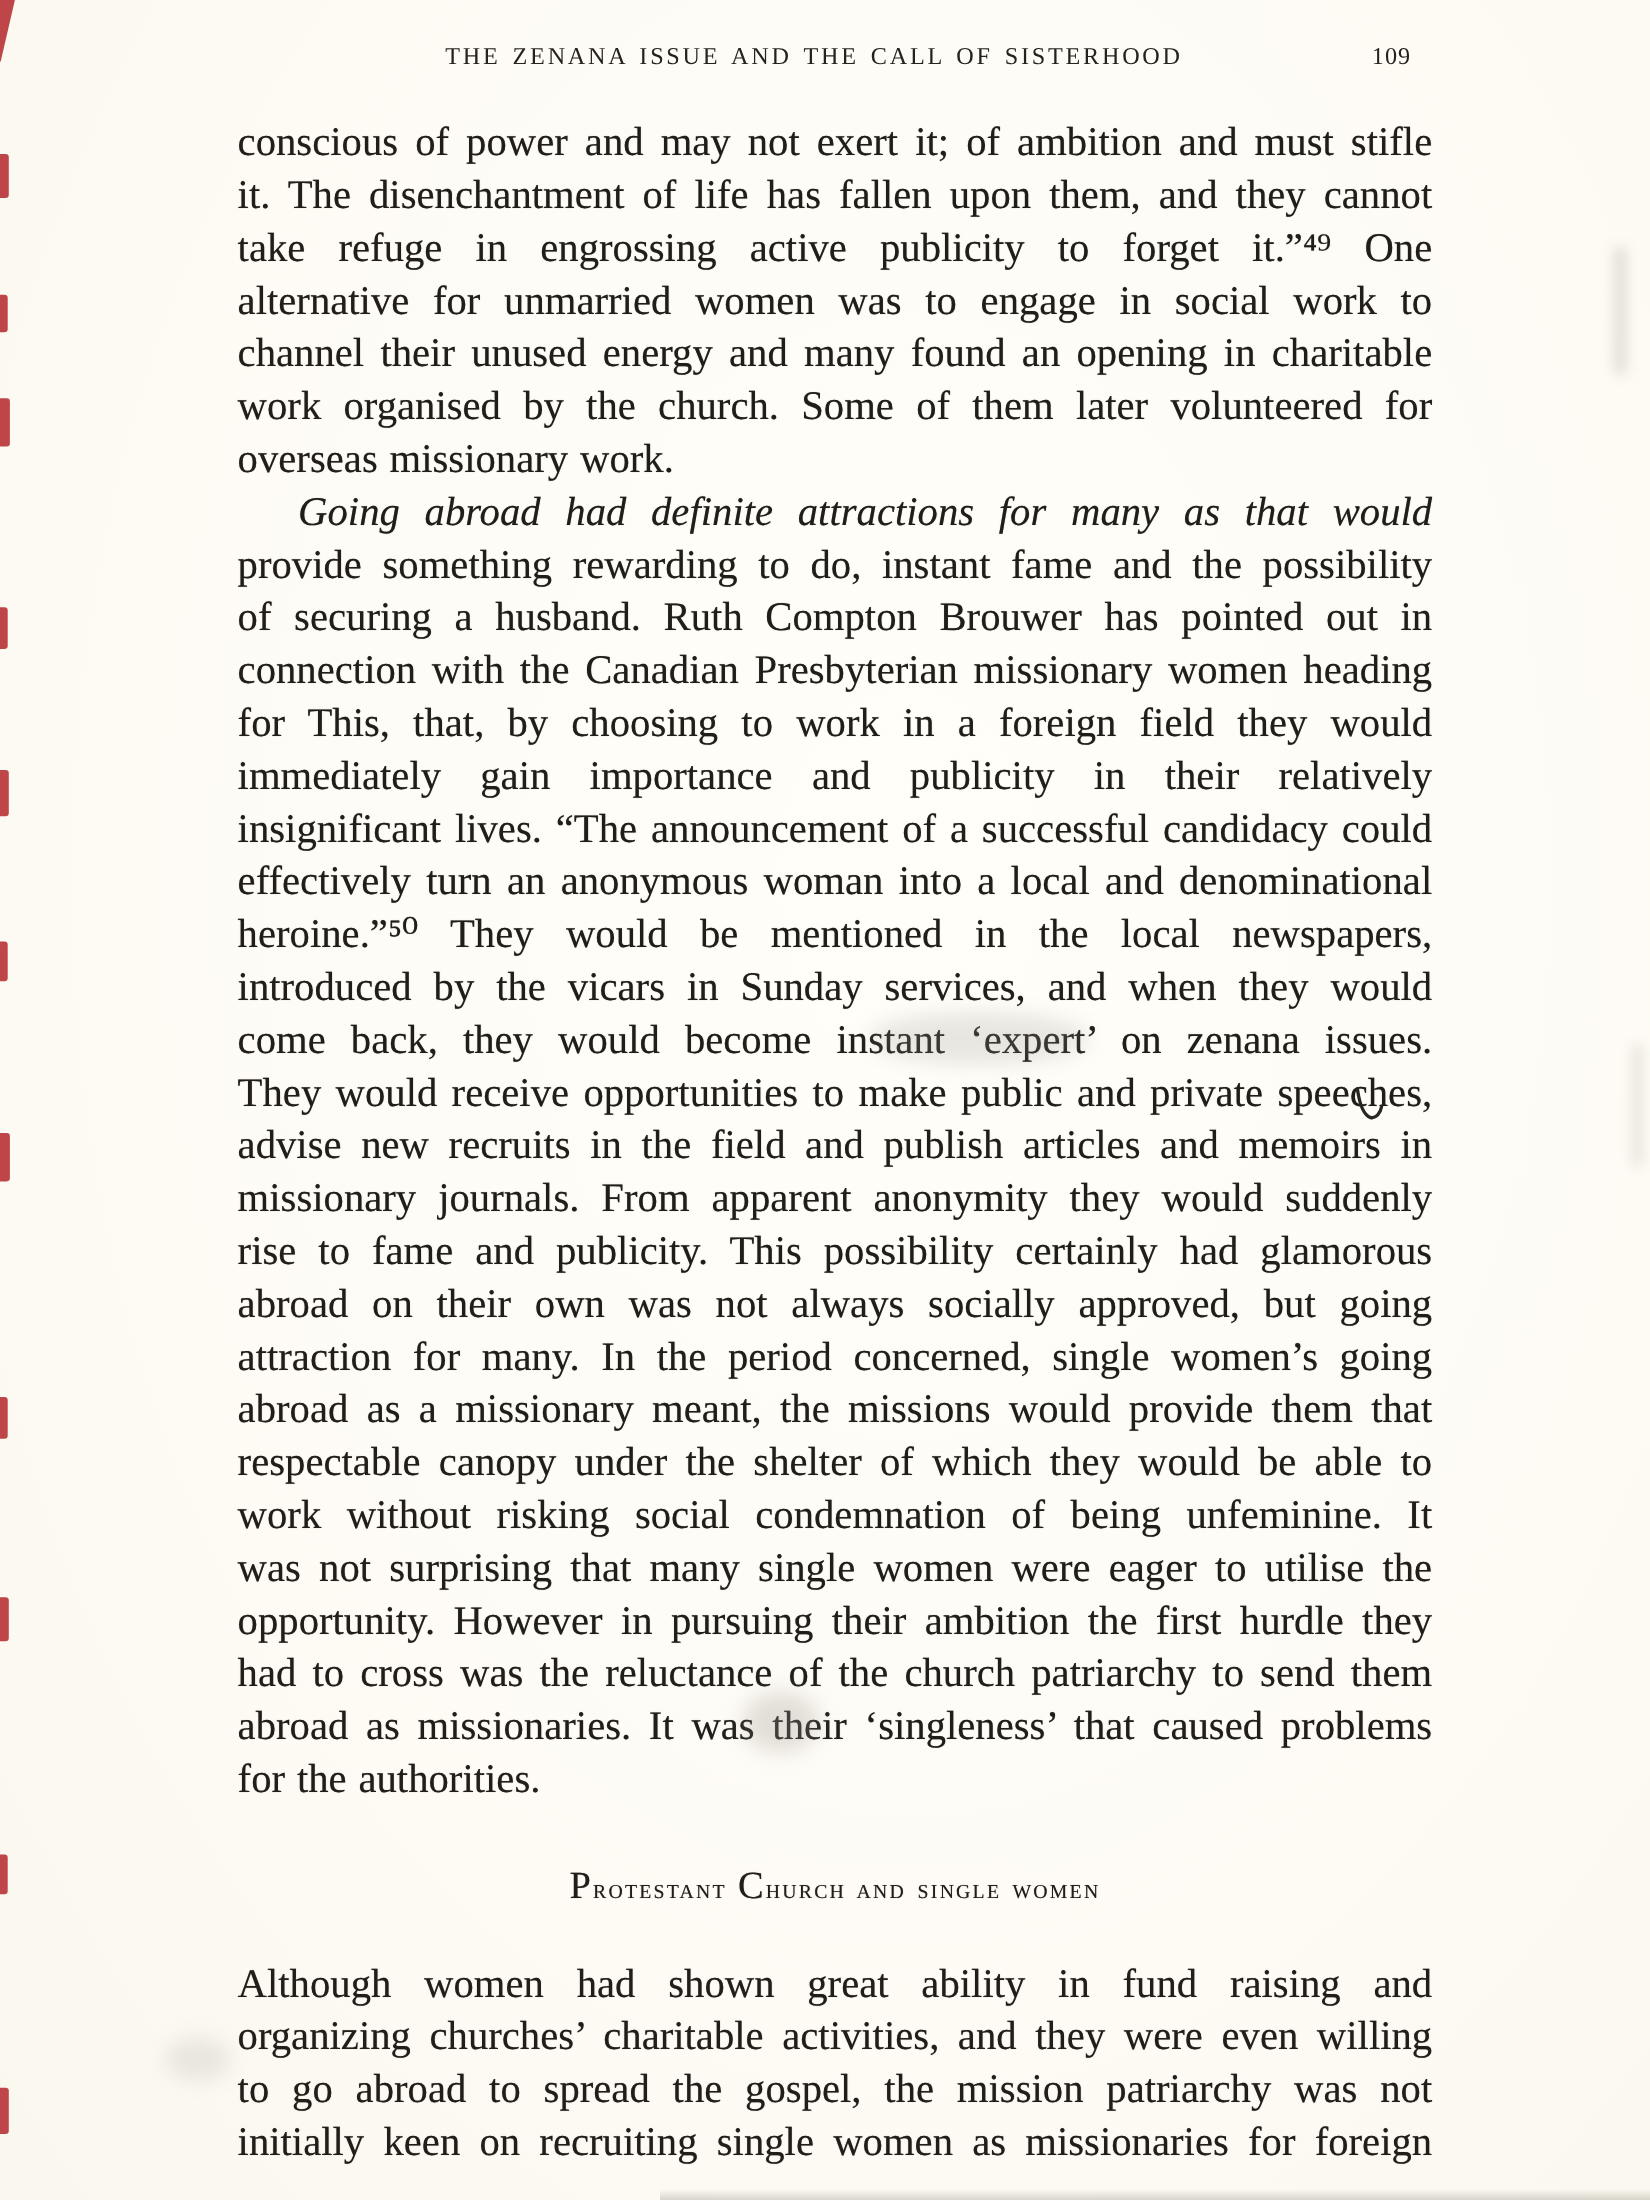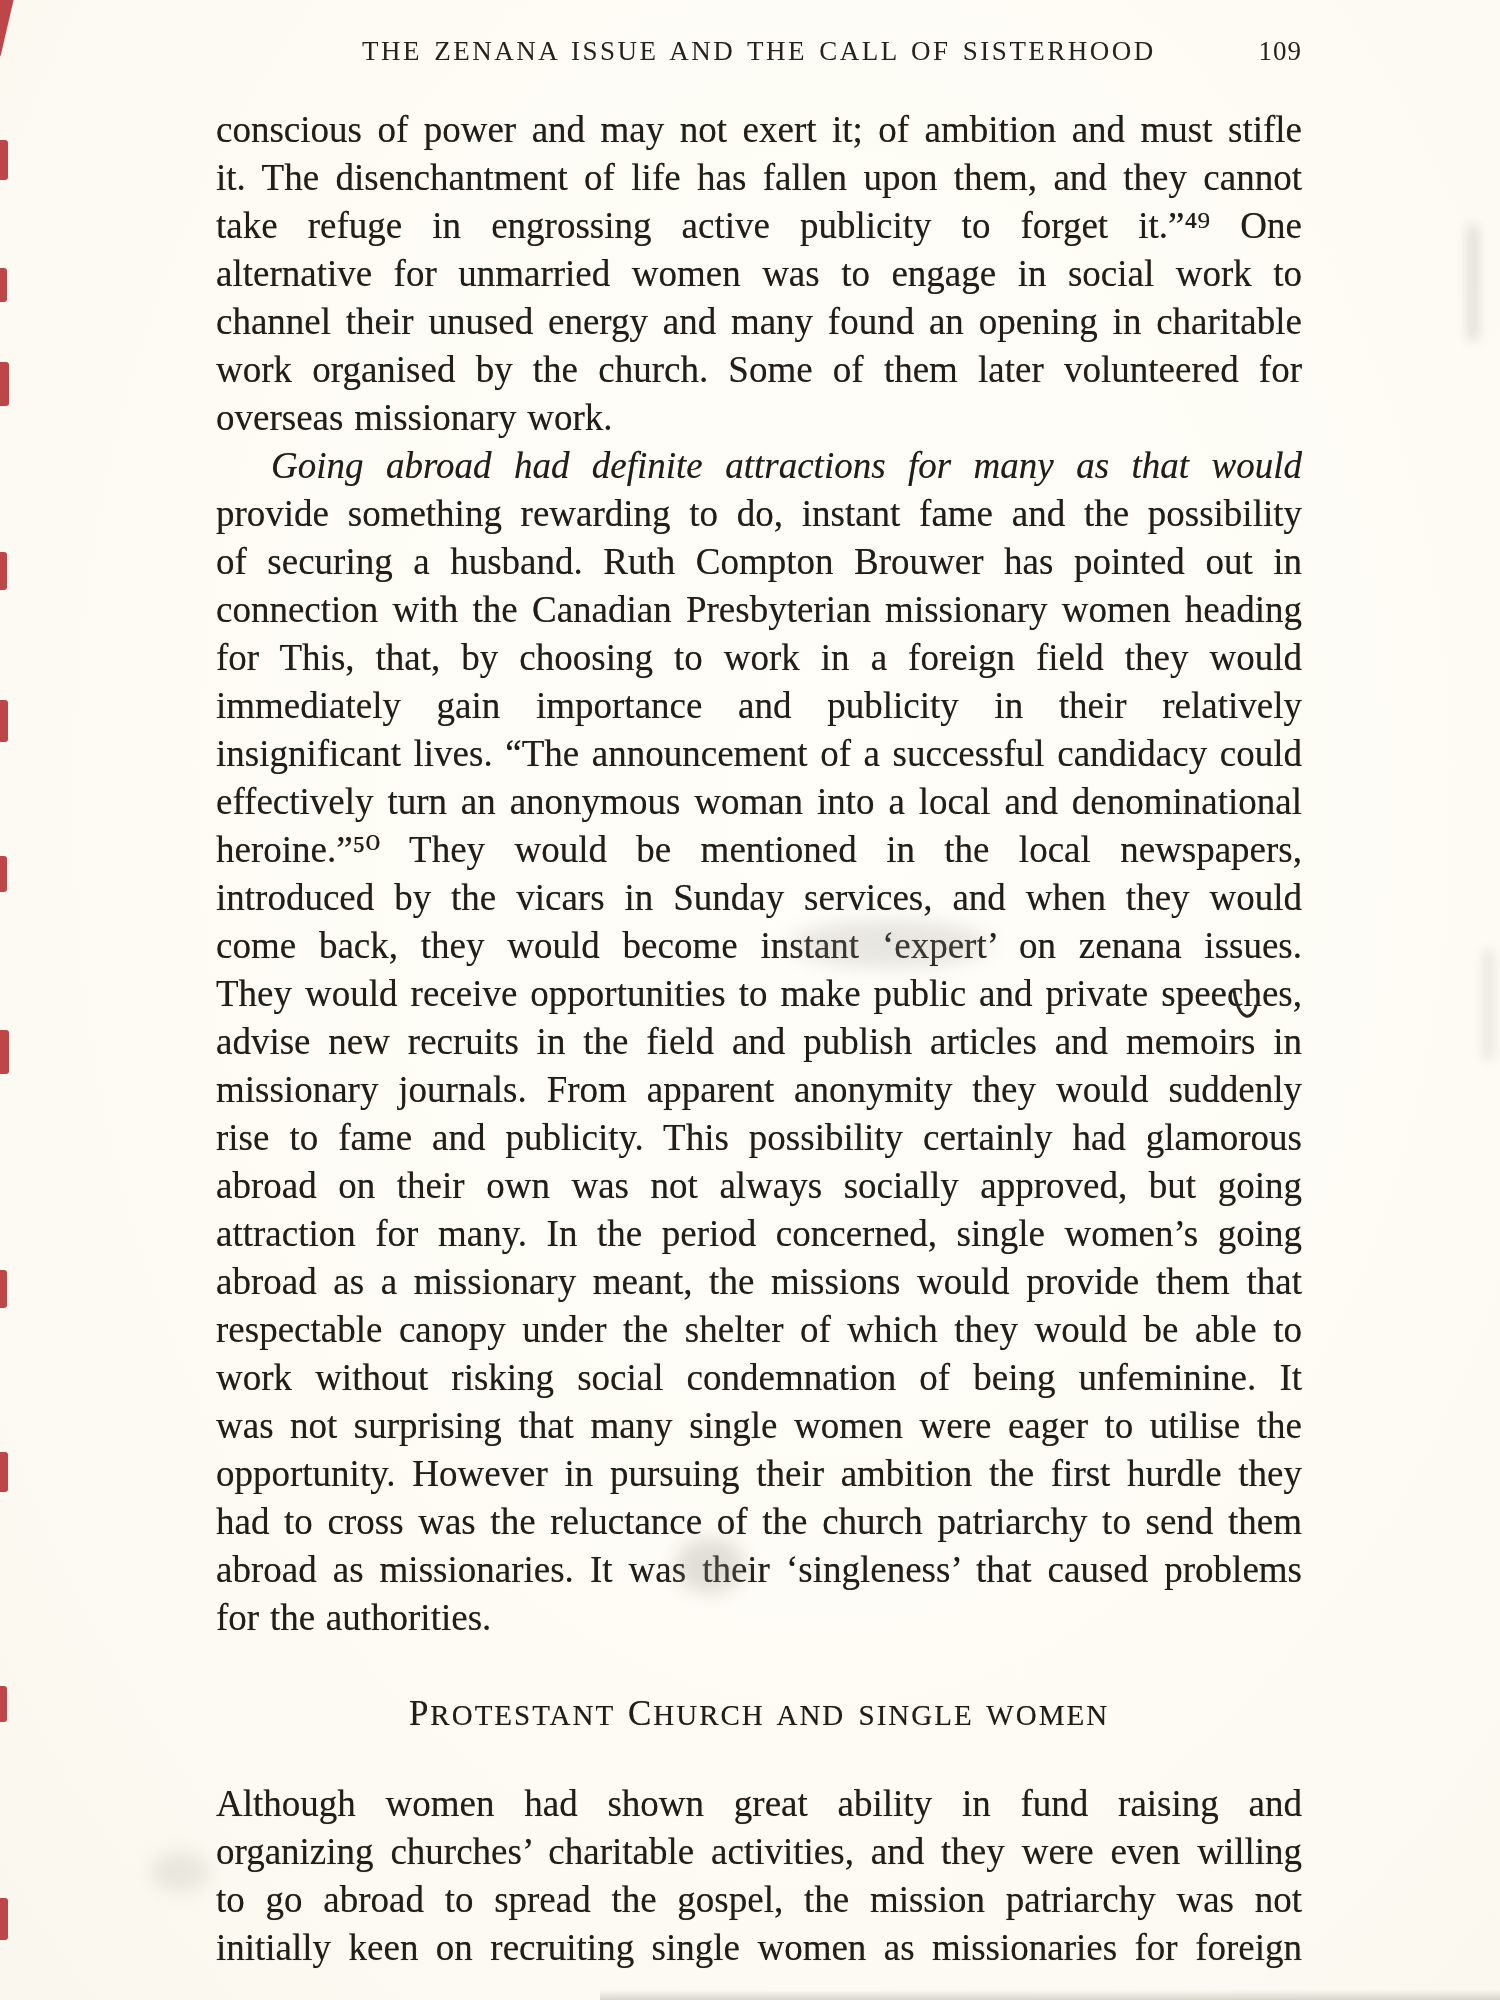--- a/index.html
+++ b/index.html
@@ -10,26 +10,26 @@
     background: radial-gradient(ellipse at 55% 40%, #fffef9 0%, #fdfbf4 60%, #faf7ee 100%);
     overflow: hidden;
     font-family: "Liberation Serif", "DejaVu Serif", serif;
     color: #211e1a;
   }
 
   
   .running-header {
     position: absolute;
     top: 28px;
-    left: 216px;
+    left: 197px;
     width: 1086px;
     height: 46px;
     line-height: 46px;
     text-align: center;
-    font-size: 27px;
+    font-size: 22px;
     letter-spacing: 2.5px;
     word-spacing: 3px;
     color: #26221d;
   }
   .running-header .pagenum {
     position: absolute;
     right: 0;
     top: 0;
     letter-spacing: 1px;
   }
@@ -60,21 +60,21 @@
   .section-heading {
     margin-top: 44px;
     height: 56px;
     line-height: 56px;
     text-align: center;
     letter-spacing: 2px;
     word-spacing: 4px;
     text-shadow: 0 0 0.7px rgba(20,16,12,0.55);
   }
   .section-heading .bigcap { font-size: 35px; }
-  .section-heading .smallcap { font-size: 29px; }
+  .section-heading .smallcap { font-size: 18px; }
   .para-after-heading { margin-top: 38px; }
 
   
   .red-mark {
     position: absolute;
     left: 0;
     background: #b3262a;
     opacity: 0.85;
     border-radius: 0 3px 3px 0;
   }

